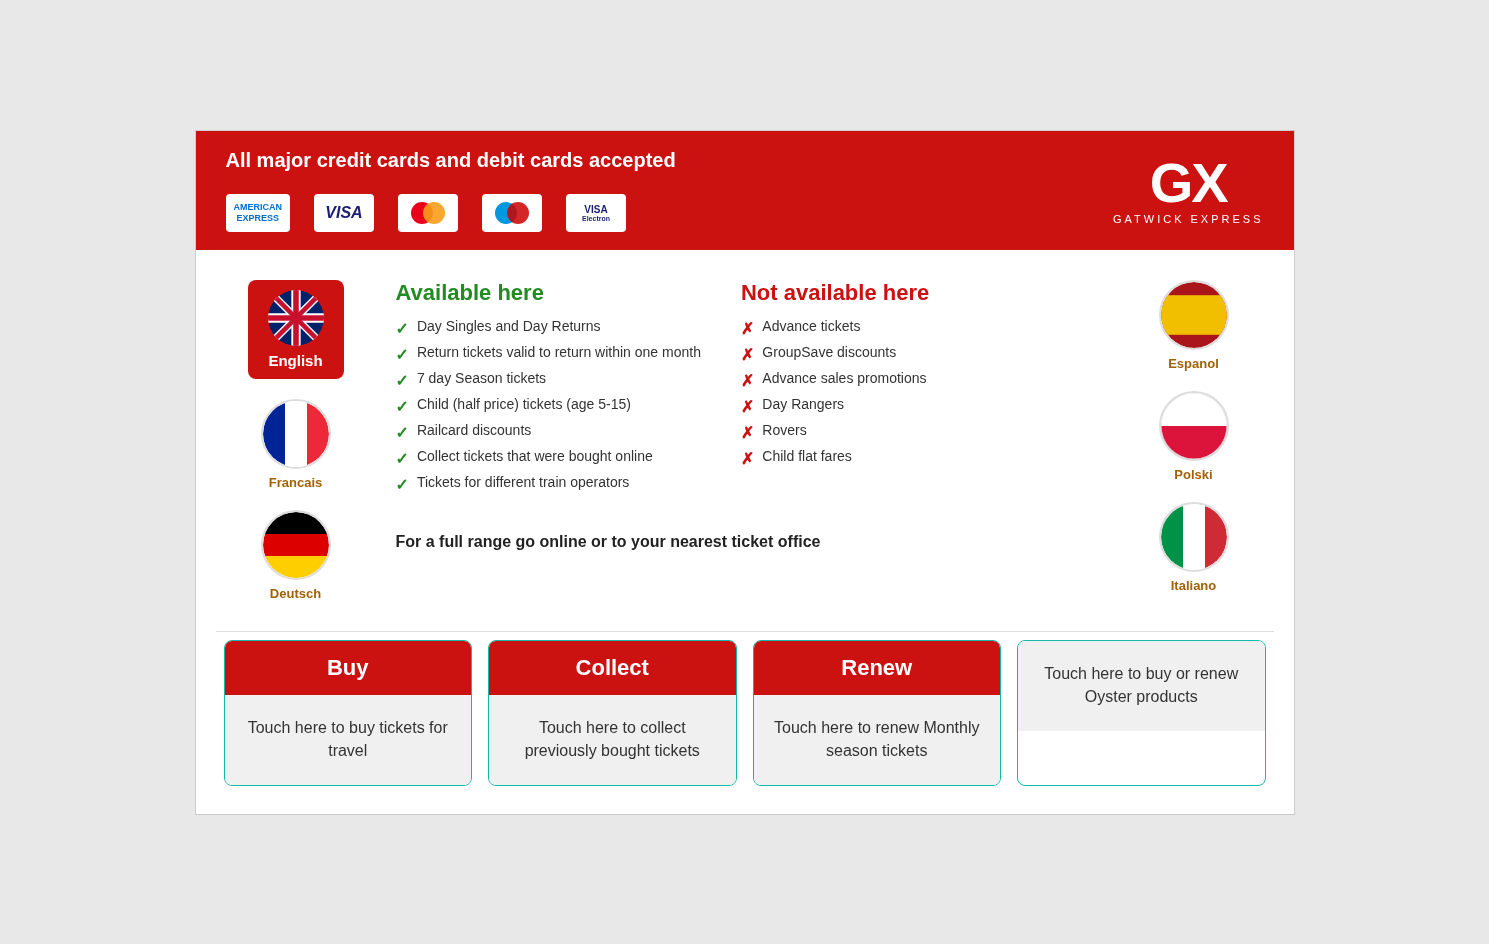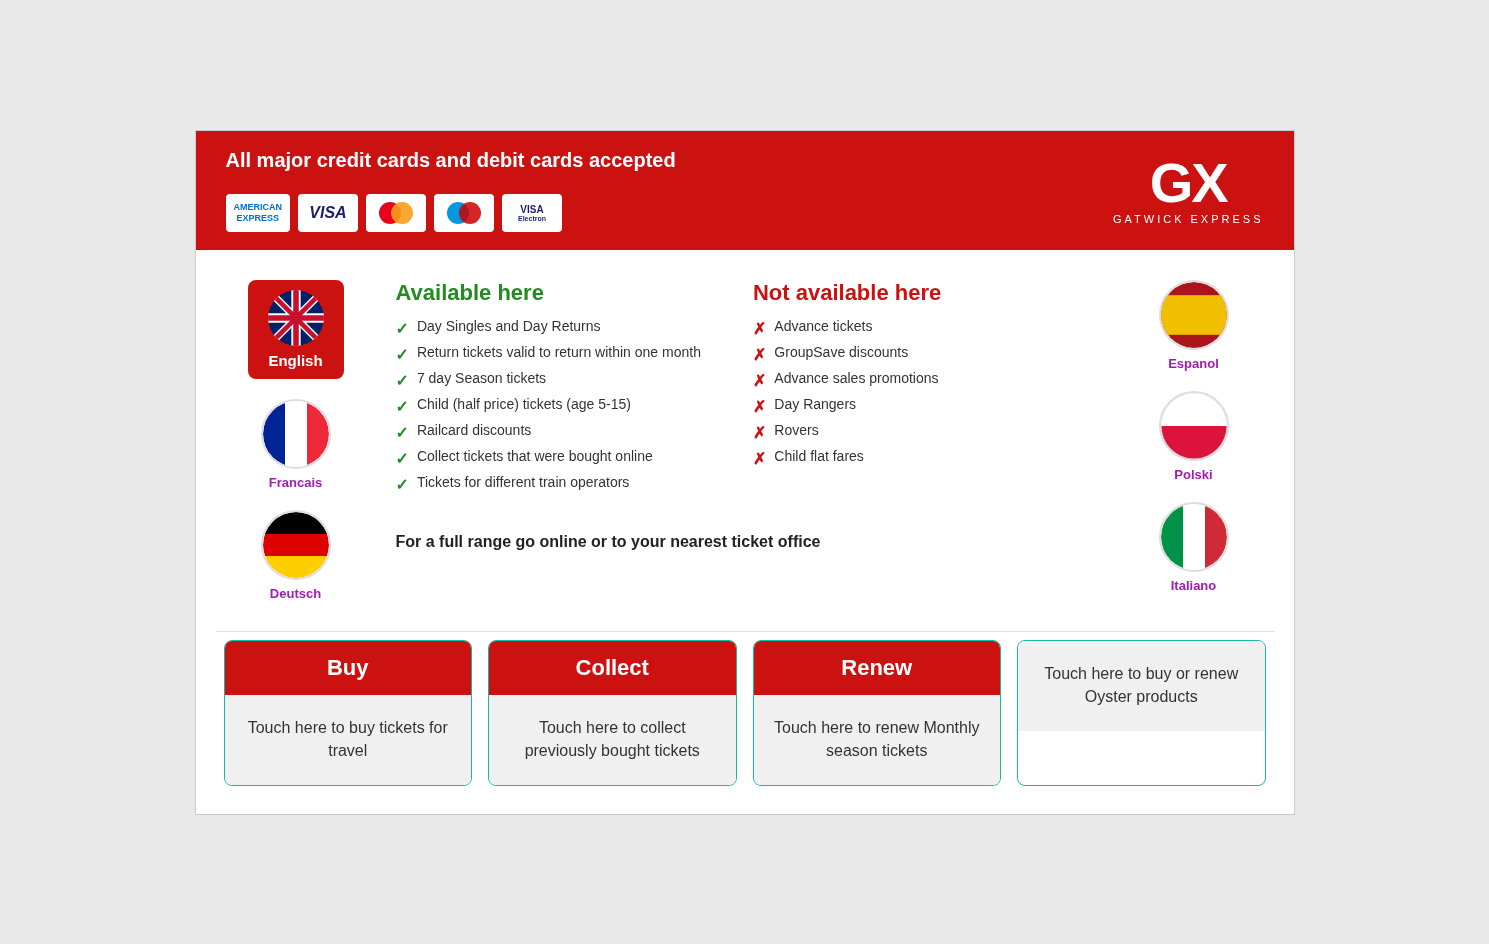--- a/index.html
+++ b/index.html
@@ -27,21 +27,21 @@
     }
     .header-left {}
     .header-title {
       color: white;
       font-size: 20px;
       font-weight: bold;
       margin-bottom: 22px;
     }
     .card-logos {
       display: flex;
-      gap: 8px;
+      gap: 24px;
     }
     .card-logo {
       background: white;
       border-radius: 4px;
       padding: 4px 8px;
       display: flex;
       align-items: center;
       justify-content: center;
       height: 38px;
       min-width: 60px;
@@ -103,21 +103,21 @@
     }
     .lang-flag {
       width: 70px;
       height: 70px;
       border-radius: 50%;
       overflow: hidden;
       border: 2px solid #ddd;
     }
     .lang-label {
       font-size: 13px;
-      color: #a21caf;
+      color: #a16207;
       font-weight: bold;
     }
 
     
     .english-box {
       background: #cc1111;
       border-radius: 8px;
       padding: 10px 20px;
       display: flex;
       flex-direction: column;
@@ -137,21 +137,21 @@
       font-size: 15px;
     }
 
     
     .center-info {
       flex: 1;
       padding: 0 20px;
     }
     .available-section {
       display: flex;
-      gap: 52px;
+      gap: 40px;
       margin-bottom: 33px;
     }
     .available-col {}
     .available-title {
       font-size: 22px;
       font-weight: bold;
       color: #228B22;
       margin-bottom: 12px;
     }
     .not-available-title {

